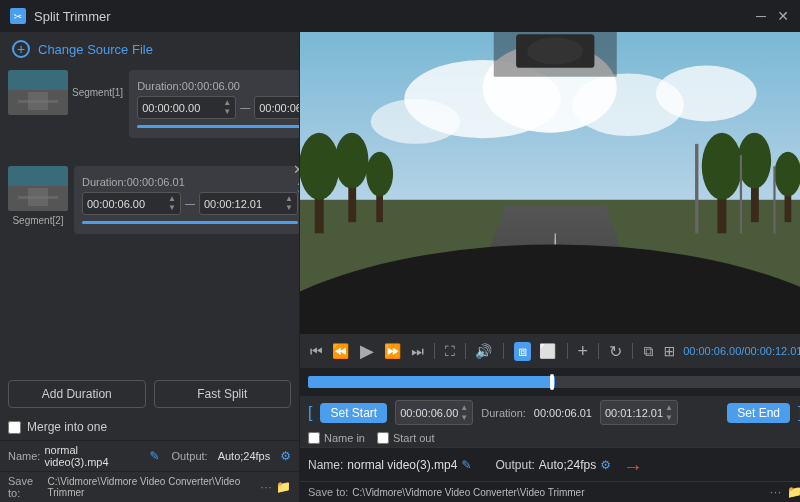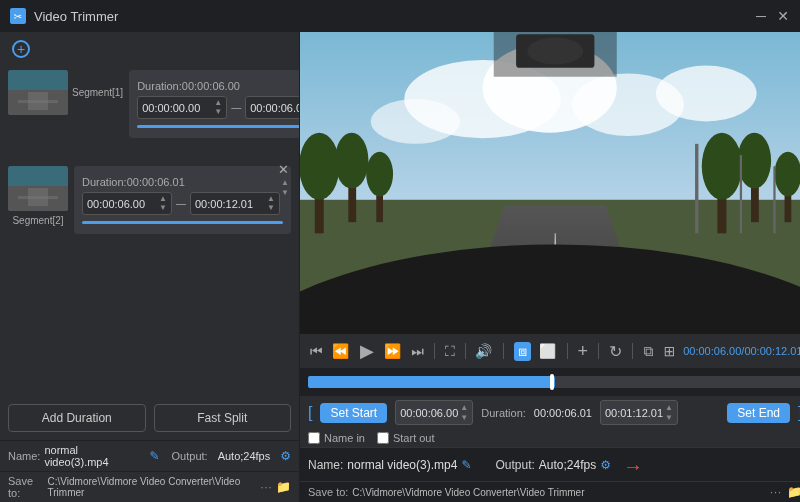--- a/index.html
+++ b/index.html
@@ -129,21 +129,21 @@
       align-items: center;
       gap: 4px;
     }
     .seg-time-input {
       background: #2b2d31;
       border: 1px solid #555;
       border-radius: 3px;
       color: #fff;
       font-size: 11px;
       padding: 2px 4px;
-      width: 90px;
+      width: 99px;
       display: flex;
       align-items: center;
       justify-content: space-between;
     }
     .seg-time-input span { color: #ddd; }
     .seg-spinners {
       display: flex;
       flex-direction: column;
       gap: 1px;
     }
@@ -385,34 +385,35 @@
       background: #2b2d31;
       border-top: 1px solid #222;
     }
   </style>
 </head>
 <body>
 
 <div class="title-bar">
   <div class="title-bar-left">
     <div class="title-bar-icon">✂</div>
-    <span>Video Trimmer</span>
+    <span>Split Trimmer</span>
   </div>
   <div class="title-bar-controls">
     <div class="title-btn">─</div>
     <div class="title-btn">✕</div>
   </div>
 </div>
 
 <div class="main-layout">
 
   <div class="left-panel">
 
     <div class="change-source">
       <div class="change-source-circle">+</div>
+      <span>Change Source File</span>
     </div>
 
     <div class="segments-area">
 
       <div style="margin-bottom: 28px; position: relative;">
         <div style="display:flex; align-items:flex-start; gap:6px;">
           <div style="display:flex;flex-direction:row;align-items:center;gap:4px;">
             <div class="segment-thumb">
               <svg width="60" height="45" viewBox="0 0 60 45">
                 <rect width="60" height="45" fill="#3a6b7a"></rect>
@@ -493,20 +494,24 @@
         </div>
       </div>
 
     </div>
 
     <div class="bottom-buttons">
       <button class="btn-add-segment">Add Duration</button>
       <button class="btn-fast-split">Fast Split</button>
     </div>
 
+    <div class="merge-row">
+      <input type="checkbox" class="merge-checkbox" style="">
+      <span>Merge into one</span>
+    </div>
 
     <div class="name-output-row">
       <span class="name-label">Name:</span>
       <span class="name-value" style="margin-left:4px;">normal video(3).mp4</span>
       <span class="name-edit" style="margin-left:6px;">✎</span>
       <div class="output-row">
         <span class="output-label">Output:</span>
         <span class="output-value" style="margin-left:4px;">Auto;24fps</span>
         <span class="output-gear" style="margin-left:4px;">⚙</span>
       </div>

